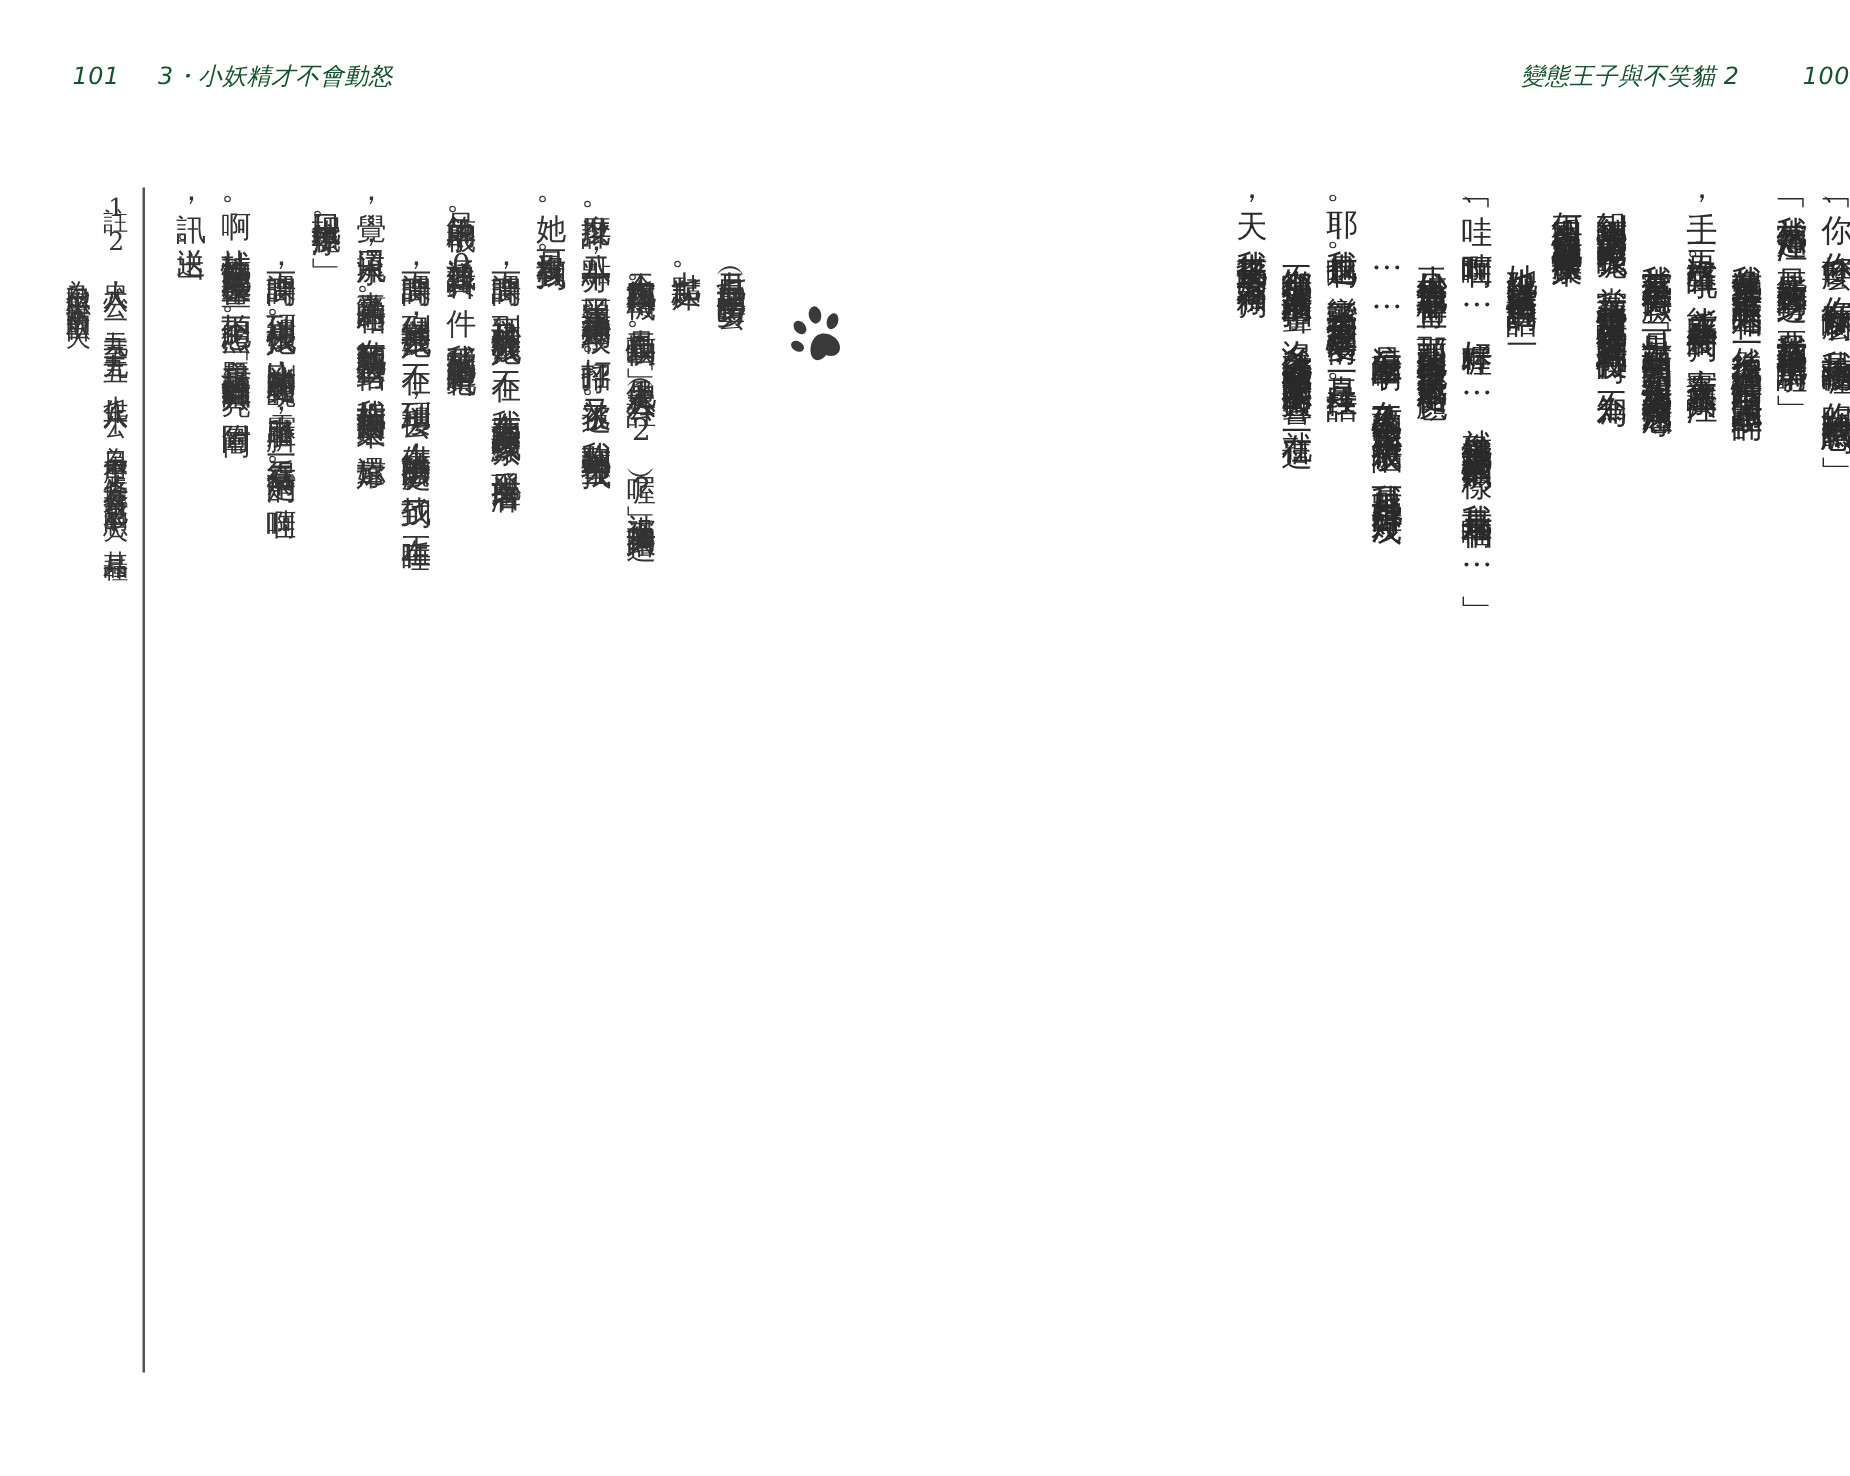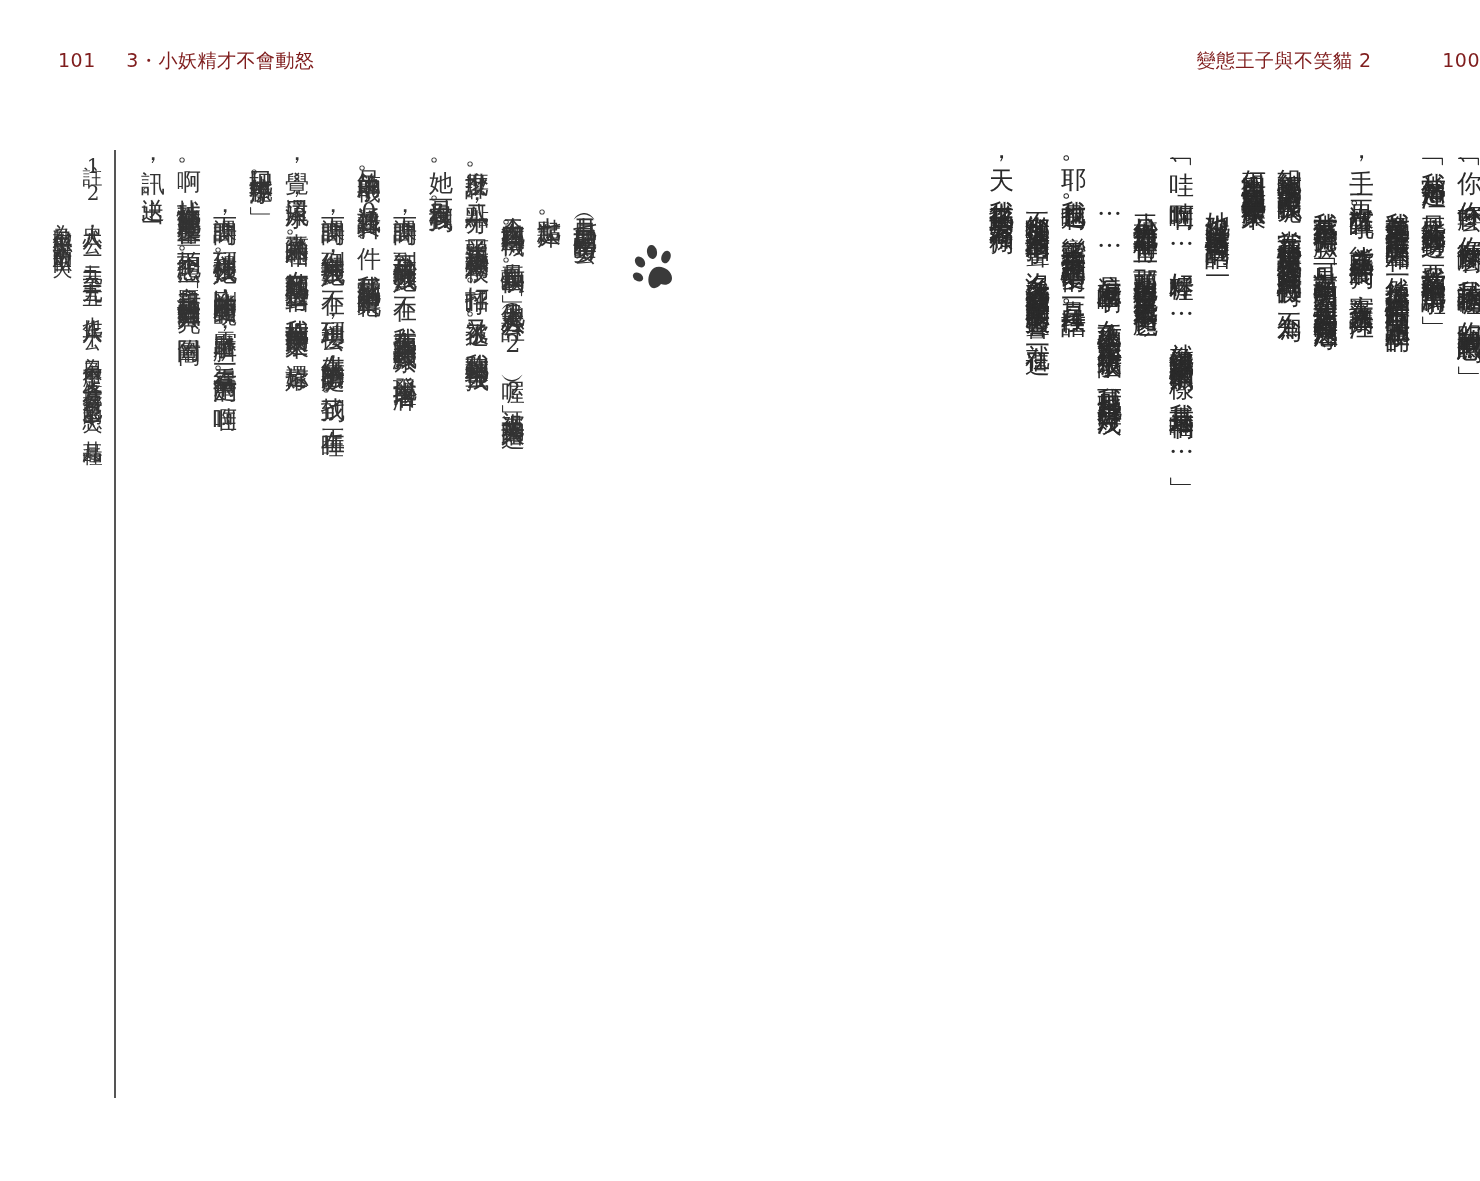--- a/index.html
+++ b/index.html
@@ -1,25 +1,25 @@
 <!DOCTYPE html>
 <html><head>
 <meta charset="utf-8">
 <style>
   html, body { margin:0; padding:0; }
   body {
     width:1480px; height:1181px; background:#ffffff; position:relative; overflow:hidden;
     font-family: "DejaVu Serif", "Liberation Serif", serif; color:#2a2a2a;
   }
   .header { position:absolute; top:48px; font-family:"DejaVu Sans","Liberation Sans",sans-serif;
-    font-size:19px; color:#7f1d1d; letter-spacing:0.5px; white-space:nowrap; }
+    font-size:19px; color:#14532d; letter-spacing:0.5px; white-space:nowrap;font-style:italic; }
   .header-left { left:58px; }
   .header-left .num { margin-right:24px; }
   .header-right { right:0px; }
-  .header-right .num { margin-left:64px; }
+  .header-right .num { margin-left:44px; }
 
   .page { position:absolute; top:140px; height:980px; }
   .col {
     position:absolute; top:0; writing-mode:vertical-rl; text-orientation:upright;
     font-size:25px; line-height:38px; letter-spacing:2.5px; white-space:nowrap;
     color:#2a2a2a;
   }
   .col.s { font-size:24px; letter-spacing:2px; color:#333; }
   .note-col { position:absolute; top:0; writing-mode:vertical-rl; text-orientation:upright;
     font-size:20px; letter-spacing:3.5px; white-space:nowrap; color:#333; }

